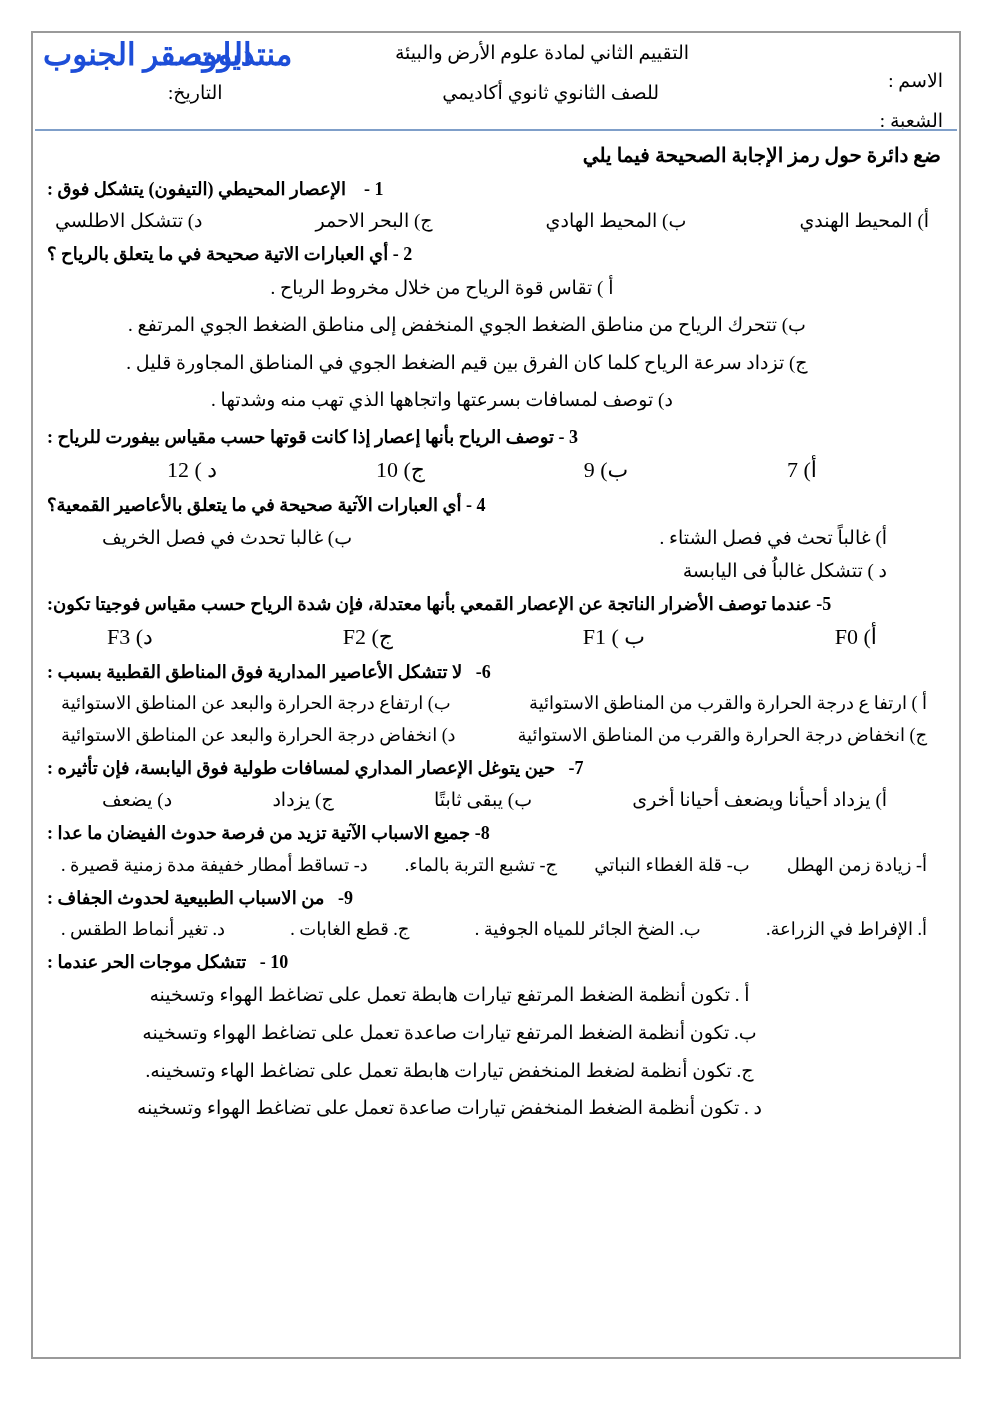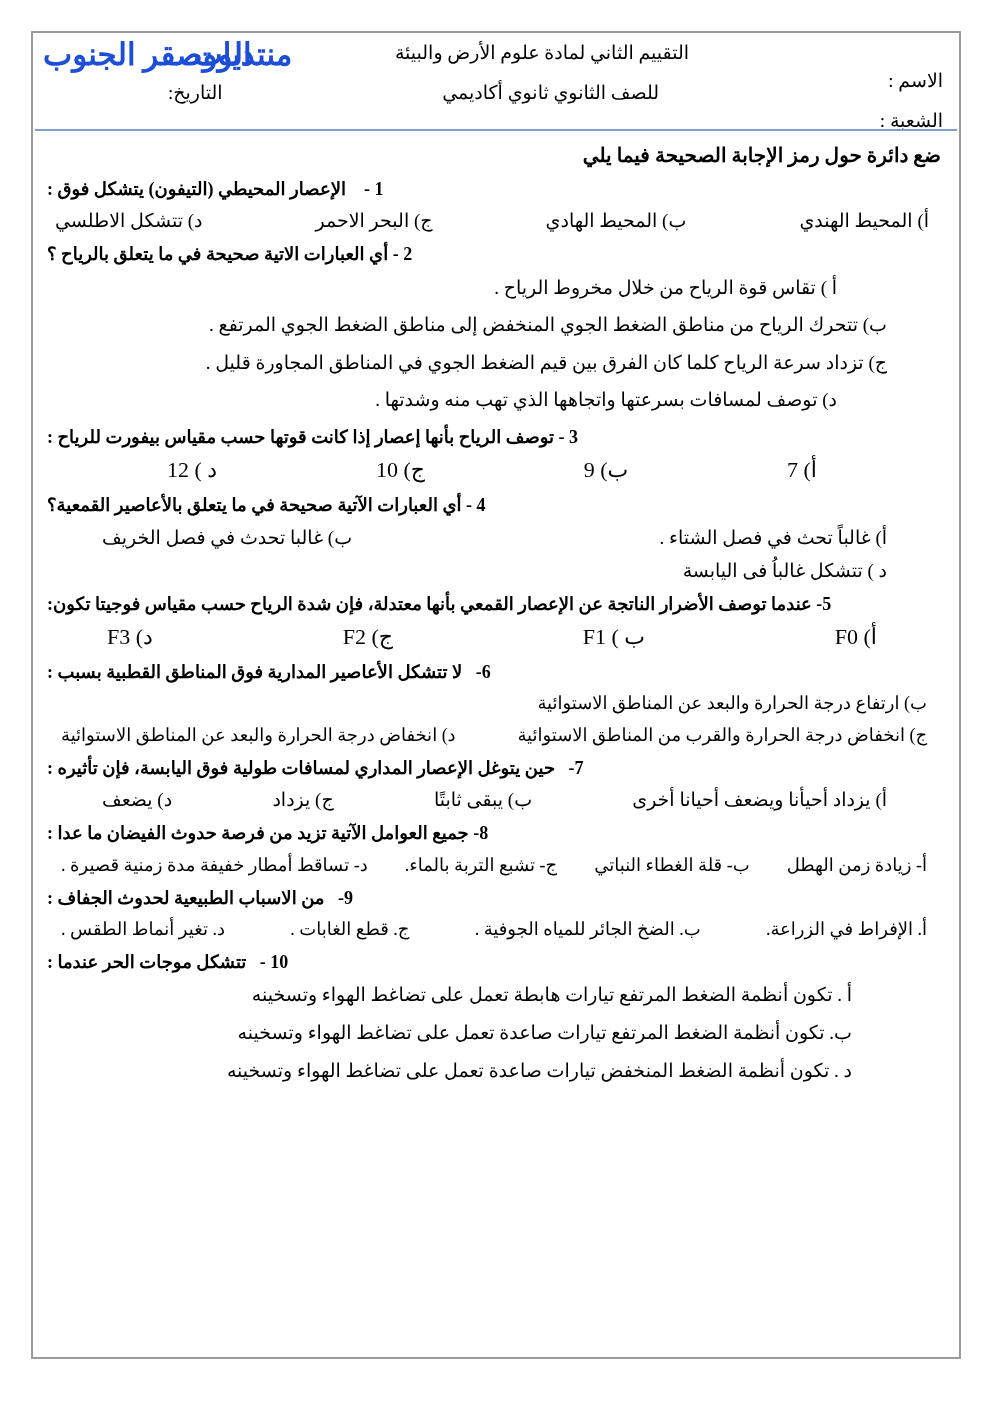--- a/index.html
+++ b/index.html
@@ -112,21 +112,21 @@
   .q-stem {
     font-size: 18px;
     font-weight: 700;
     text-align: left;
     margin: 0 10px 8px 0;
     line-height: 1.35;
   }
 
   .stmt {
     font-size: 19px;
-    text-align: right;
+    text-align: center;
     margin: 0 0 11px 0;
     padding-right: 60px;
     line-height: 1.4;
   }
   .stmt.deep { padding-right: 110px; }
   .stmt.q10 { padding-right: 95px; }
 
   .row-justify {
     display: flex;
     justify-content: space-between;
@@ -222,20 +222,21 @@
       <span class="opt">ج) F2</span>
       <span class="opt">د)  F3</span>
     </div>
 
     <div class="q-stem">
       <span>6-</span>
       &nbsp;
       <span>لا تتشكل الأعاصير المدارية فوق المناطق القطبية بسبب :</span>
     </div>
     <div class="row-justify pad-d" style="font-size:18px;">
+      <span class="opt">أ ) ارتفا ع درجة الحرارة والقرب من المناطق الاستوائية</span>
       <span class="opt">ب) ارتفاع درجة الحرارة والبعد عن المناطق الاستوائية</span>
     </div>
     <div class="row-justify pad-d" style="font-size:18px;">
       <span class="opt">ج) انخفاض درجة الحرارة والقرب من المناطق الاستوائية</span>
       <span class="opt">د) انخفاض درجة الحرارة والبعد عن المناطق الاستوائية</span>
     </div>
 
     <div class="q-stem">
       <span>7-</span>
       &nbsp;
@@ -243,21 +244,21 @@
     </div>
     <div class="row-justify pad-c">
       <span class="opt">أ) يزداد أحيأنا ويضعف أحيانا أخرى</span>
       <span class="opt">ب) يبقى ثابتًا</span>
       <span class="opt">ج) يزداد</span>
       <span class="opt">د)  يضعف</span>
     </div>
 
     <div class="q-stem">
       <span>8-</span>
-      <span>جميع العوامل الآتية تزيد من فرصة حدوث الفيضان ما عدا :</span>
+      <span>جميع الاسباب الآتية تزيد من فرصة حدوث الفيضان ما عدا :</span>
     </div>
     <div class="row-justify pad-d" style="font-size:18px;">
       <span class="opt">أ-  زيادة زمن الهطل</span>
       <span class="opt">ب- قلة الغطاء النباتي</span>
       <span class="opt">ج- تشبع التربة بالماء.</span>
       <span class="opt">د-   تساقط أمطار خفيفة مدة زمنية قصيرة .</span>
     </div>
 
     <div class="q-stem">
       <span>9-</span>
@@ -271,16 +272,17 @@
       <span class="opt">د. تغير أنماط الطقس .</span>
     </div>
 
     <div class="q-stem">
       <span>10 -</span>
       &nbsp;
       <span>تتشكل موجات الحر عندما :</span>
     </div>
     <div class="stmt q10">أ . تكون أنظمة الضغط المرتفع تيارات هابطة تعمل على تضاغط الهواء وتسخينه</div>
     <div class="stmt q10">ب. تكون أنظمة الضغط المرتفع تيارات صاعدة تعمل على تضاغط الهواء وتسخينه</div>
+    <div class="stmt q10">ج. تكون أنظمة لضغط المنخفض تيارات هابطة تعمل على تضاغط الهاء وتسخينه.</div>
     <div class="stmt q10">د . تكون أنظمة الضغط المنخفض تيارات صاعدة تعمل على تضاغط الهواء وتسخينه</div>
 
   </div>
 </div>
 
 </body></html>

